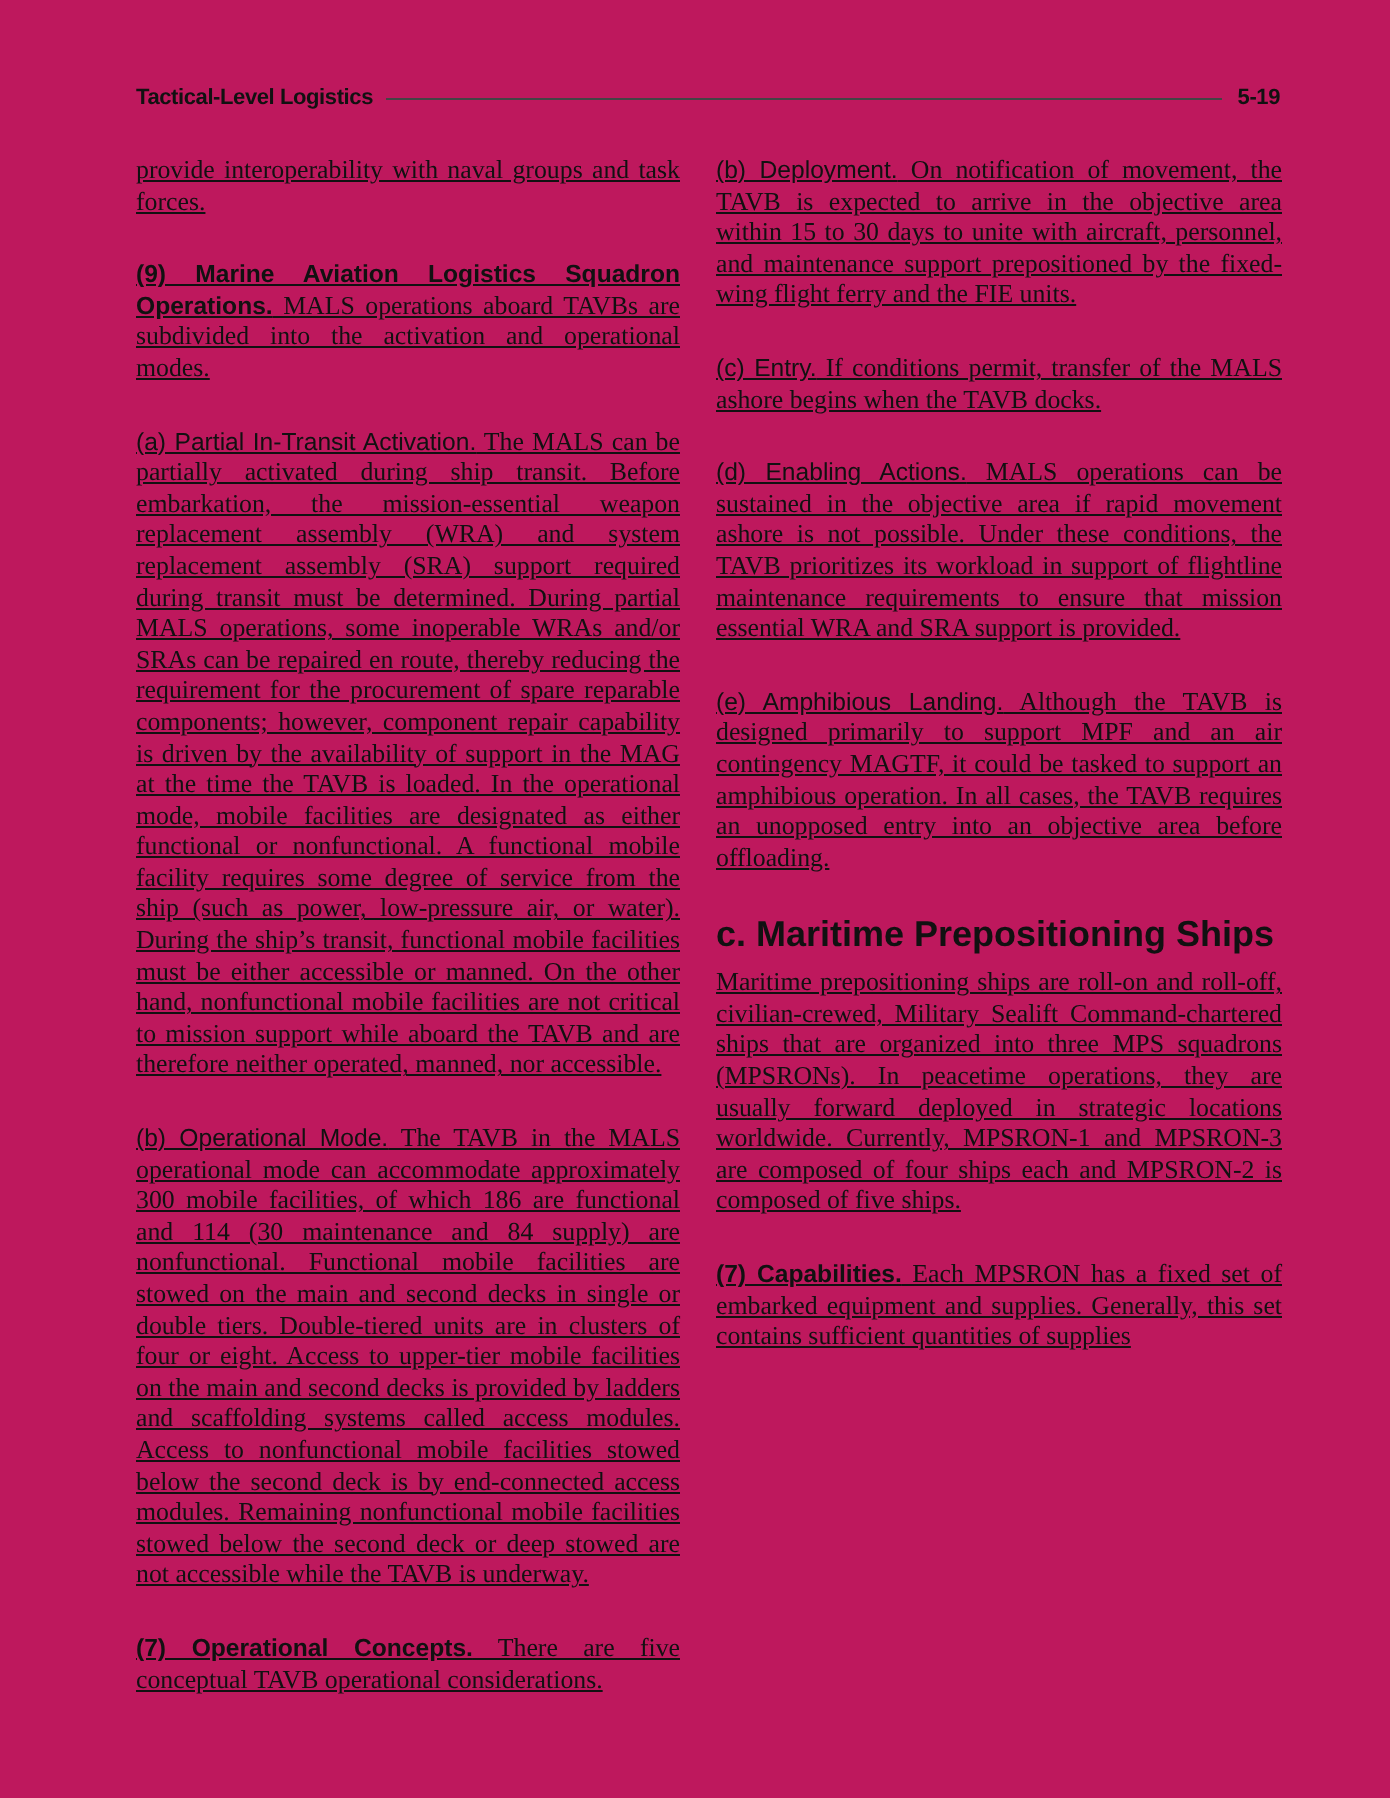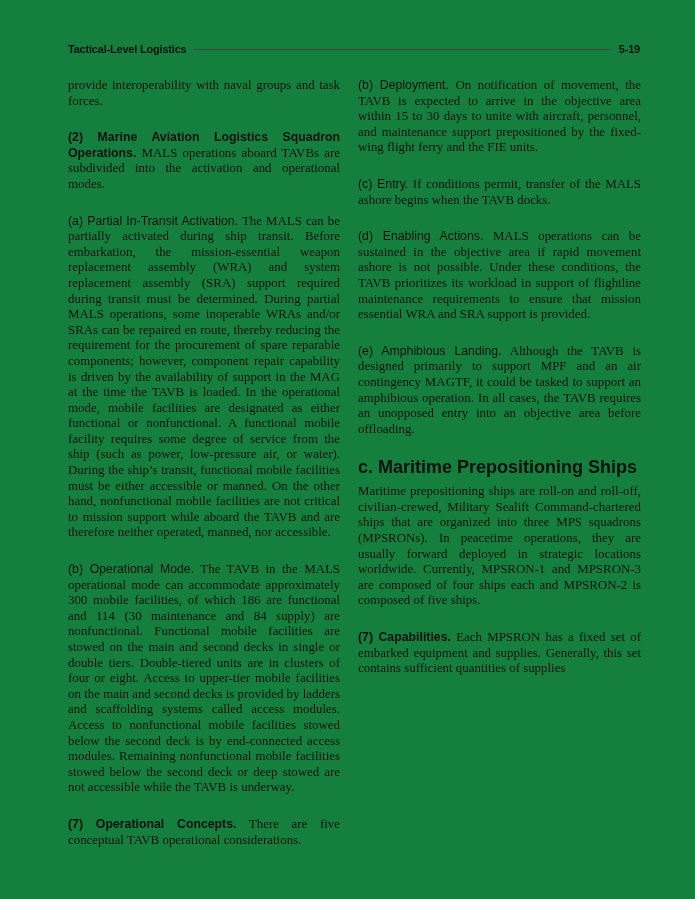--- a/index.html
+++ b/index.html
@@ -1,35 +1,35 @@
 <!DOCTYPE html>
 <html><head>
 <meta charset="utf-8">
 <style>
   html, body { margin: 0; padding: 0; background: #ffffff; }
   body { width: 695px; height: 899px; position: relative; overflow: hidden; }
-  .page { position: absolute; left: 0; top: 0; width: 695px; height: 899px; background: #15803d; }
+  .page { position: absolute; left: 0; top: 0; width: 695px; height: 899px; background: #be185d; }
 
   .running-header {
     position: absolute; left: 68px; top: 41px; width: 572px; height: 16px;
     display: flex; align-items: center;
     font-family: "Liberation Sans", sans-serif; font-weight: bold; font-size: 11px; color: #111;
     letter-spacing: -0.2px;
   }
   .running-header .rule { flex: 1; height: 0; border-top: 1px solid #444; margin: 0 8px 0 7px; }
 
   .column {
     position: absolute; top: 78px;
     font-family: "Liberation Serif", serif; font-size: 12.9px; line-height: 15.6px; color: #111;
     text-align: justify; hyphens: manual;
   }
   .col-left { left: 68px; width: 272px; }
   .col-right { left: 358px; width: 283px; }
 
-  .para { margin: 0 0 21px 0; }
+  .para { margin: 0 0 21px 0; text-decoration: underline; }
   .run-in-bold { font-family: "Liberation Sans", sans-serif; font-weight: bold; font-size: 12.3px; }
   .run-in-plain { font-family: "Liberation Sans", sans-serif; font-size: 12.3px; }
 
   .section-heading {
     font-family: "Liberation Sans", sans-serif; font-weight: bold; font-size: 18px;
     margin: 4px 0 8px 0; line-height: 18px; text-align: left;
   }
 </style>
 </head>
 <body>
@@ -40,21 +40,21 @@
     <span>Tactical-Level Logistics</span>
     <span class="rule"></span>
     <span>5-19</span>
   </div>
 
   <div class="column col-left">
     <p class="para">
       <span>provide interoperability with naval groups and task forces.</span>
     </p>
     <p class="para">
-      <span class="run-in-bold">(2) Marine Aviation Logistics Squadron Operations.</span><span> MALS operations aboard TAVBs are subdivided into the activation and operational modes.</span>
+      <span class="run-in-bold">(9) Marine Aviation Logistics Squadron Operations.</span><span> MALS operations aboard TAVBs are subdivided into the activation and operational modes.</span>
     </p>
     <p class="para">
       <span class="run-in-plain">(a) Partial In-Transit Activation.</span><span> The MALS can be partially activated during ship transit. Before embarkation, the mission-essential weapon replacement assembly (WRA) and system replacement assembly (SRA) support required during transit must be determined. During partial MALS operations, some inoperable WRAs and/or SRAs can be repaired en route, thereby reducing the requirement for the procurement of spare reparable components; however, component repair capability is driven by the availability of support in the MAG at the time the TAVB is loaded. In the operational mode, mobile facilities are designated as either functional or nonfunctional. A functional mobile facility requires some degree of service from the ship (such as power, low-pressure air, or water). During the ship’s transit, functional mobile facilities must be either accessible or manned. On the other hand, nonfunctional mobile facilities are not critical to mission support while aboard the TAVB and are therefore neither operated, manned, nor accessible.</span>
     </p>
     <p class="para">
       <span class="run-in-plain">(b) Operational Mode.</span><span> The TAVB in the MALS operational mode can accommodate approximately 300 mobile facilities, of which 186 are functional and 114 (30 maintenance and 84 supply) are nonfunctional. Functional mobile facilities are stowed on the main and second decks in single or double tiers. Double-tiered units are in clusters of four or eight. Access to upper-tier mobile facilities on the main and second decks is provided by ladders and scaffolding systems called access modules. Access to nonfunctional mobile facilities stowed below the second deck is by end-connected access modules. Remaining nonfunctional mobile facilities stowed below the second deck or deep stowed are not accessible while the TAVB is underway.</span>
     </p>
     <p class="para">
       <span class="run-in-bold">(7) Operational Concepts.</span><span> There are five conceptual TAVB operational considerations.</span>
     </p>

